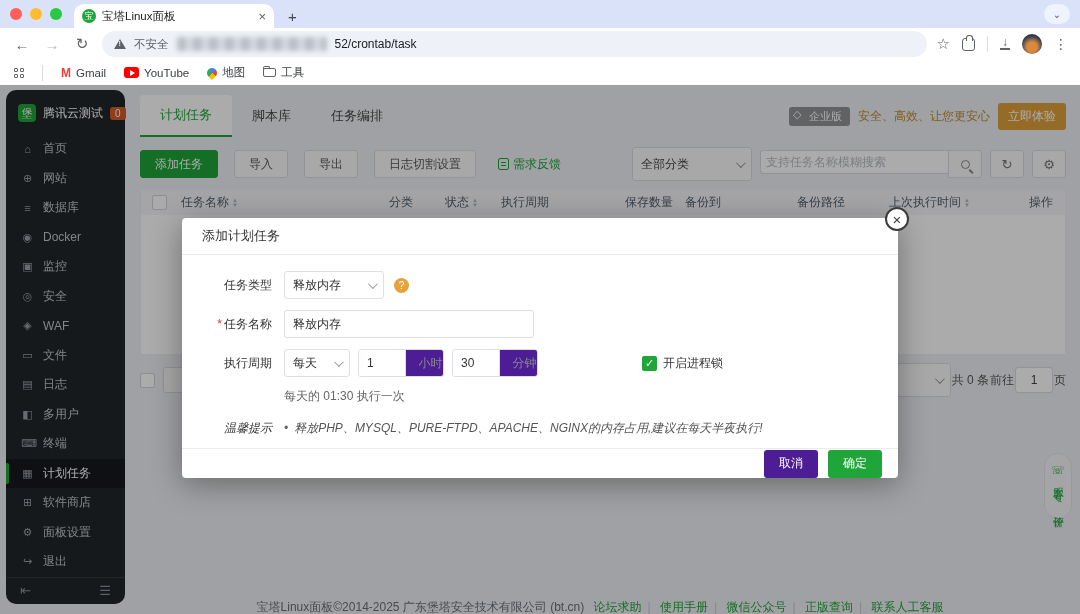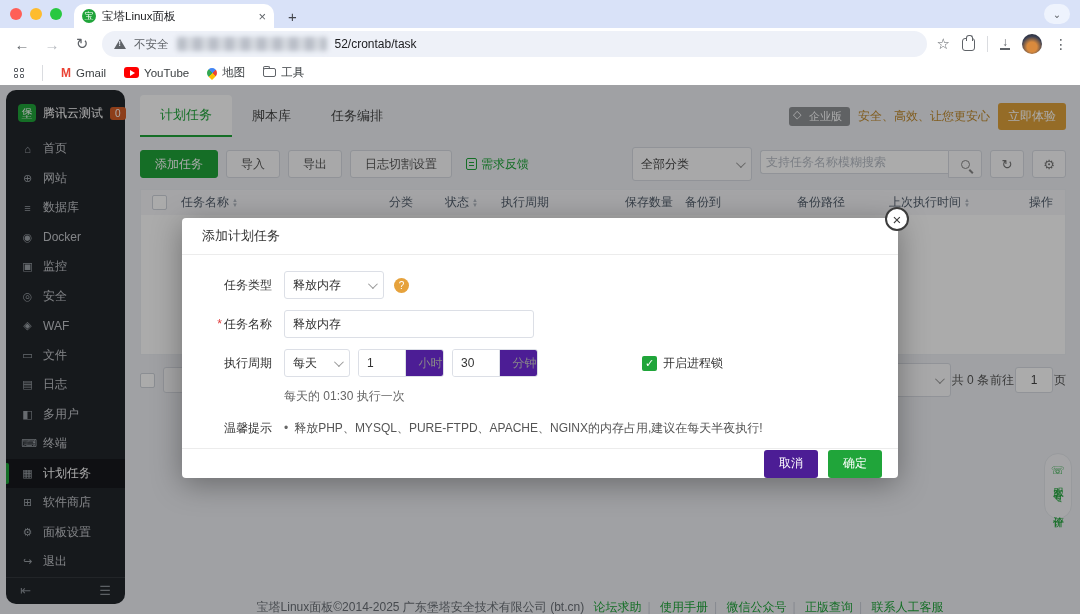--- a/index.html
+++ b/index.html
@@ -63,21 +63,21 @@
   .content { position:absolute; left:132px; right:0; top:0; bottom:0; padding:10px 14px 0 8px; }
   .tabsrow { display:flex; align-items:center; height:42px; }
   .ptab { padding:0 20px; height:42px; display:flex; align-items:center; font-size:13px; color:#444; cursor:pointer; }
   .ptab.active { background:#fff; color:#20a53a; border-bottom:2px solid #20a53a; border-radius:4px 4px 0 0; }
   .promo { margin-left:auto; display:flex; align-items:center; gap:8px; }
   .promo-badge { background:#8f9296; color:#fff; border-radius:3px; padding:2px 8px 2px 20px; position:relative; font-size:11px; }
   .promo-badge .dia { position:absolute; left:4px; top:1px; color:#fff; font-size:11px; }
   .promo-text { color:#c08a2d; font-size:12px; }
   .promo-cta { background:#dfa23b; color:#fff; border:none; border-radius:3px; padding:5px 10px; font-size:12px; cursor:pointer; }
 
-  .toolbar { display:flex; align-items:center; margin-top:10px; gap:8px; }
+  .toolbar { display:flex; align-items:center; margin-top:10px; gap:16px; }
   .btn { height:28px; border-radius:3px; font-size:12px; padding:0 14px; cursor:pointer; display:inline-flex; align-items:center; gap:4px; }
   .btn-primary { background:#20a53a; color:#fff; border:1px solid #20a53a; }
   .btn-plain { background:#fbfbfc; color:#555; border:1px solid #d8dce3; }
   .link-green { color:#20a53a; display:inline-flex; align-items:center; gap:4px; margin-left:6px; cursor:pointer; }
   .doc-ico { width:11px; height:12px; border:1.3px solid #20a53a; border-radius:2px; position:relative; }
   .doc-ico::after{content:"";position:absolute;left:1.5px;top:2.5px;width:5px;height:1.2px;background:#20a53a;box-shadow:0 3px 0 #20a53a;}
   .toolbar-right { margin-left:auto; display:flex; align-items:center; gap:8px; }
   .select { height:28px; border:1px solid #d8dce3; border-radius:3px; background:#fbfbfc; display:flex; align-items:center; padding:16px 8px; gap:8px; color:#444; }
   .chev { width:7px; height:7px; border-right:1.5px solid #999; border-bottom:1.5px solid #999; transform:rotate(45deg) translateY(-2px); }
   .searchbox { display:flex; }
@@ -117,21 +117,21 @@
   .ctl-select { height:28px; min-width:100px; border:1px solid #dcdfe6; border-radius:3px; display:flex; align-items:center; justify-content:space-between; padding:0 8px; color:#333; background:#fff; }
   .help-ico { width:15px; height:15px; border-radius:50%; background:#e6a23c; color:#fff; font-size:10px; display:flex; align-items:center; justify-content:center; margin-left:10px; }
   .ctl-input { height:28px; width:250px; border:1px solid #dcdfe6; border-radius:3px; padding:0 8px; font-size:12px; color:#333; outline:none; }
   .num-group { display:flex; height:28px; border:1px solid #dcdfe6; border-radius:3px; overflow:hidden; margin-left:8px; }
   .num-group input { width:46px; border:none; outline:none; padding:0 8px; font-size:12px; color:#333; }
   .num-suffix { width:38px; background:#4c1d95; border-left:1px solid #dcdfe6; display:flex; align-items:center; justify-content:center; color:#888;padding-left:12px; }
   .sm-select { min-width:66px; }
   .lock { display:flex; align-items:center; gap:6px; margin-left:104px; color:#333; }
   .cb-on { width:15px; height:15px; background:#20a53a; border-radius:2px; color:#fff; font-size:11px; display:flex; align-items:center; justify-content:center; }
   .hint { margin-left:78px; color:#666; margin-bottom:14px; }
-  .tips { align-items:flex-end; }
+  .tips { align-items:flex-end;font-style:italic; }
   .tips .flabel { margin-top:1px; }
   .tip-text { color:#555; }
   .tip-text::before { content:"•"; margin-right:6px; color:#666; }
   .m-foot { height:46px; border-top:1px solid #ececec; display:flex; align-items:center; justify-content:flex-end; gap:10px; padding:0 16px; }
   .btn-cancel { width:54px; height:28px; background:#4c1d95; color:#fff; border:none; border-radius:3px; font-size:12px; cursor:pointer; }
   .btn-ok { width:54px; height:28px; background:#20a53a; color:#fff; border:none; border-radius:3px; font-size:12px; cursor:pointer; }
 </style>
 </head>
 <body>
 

